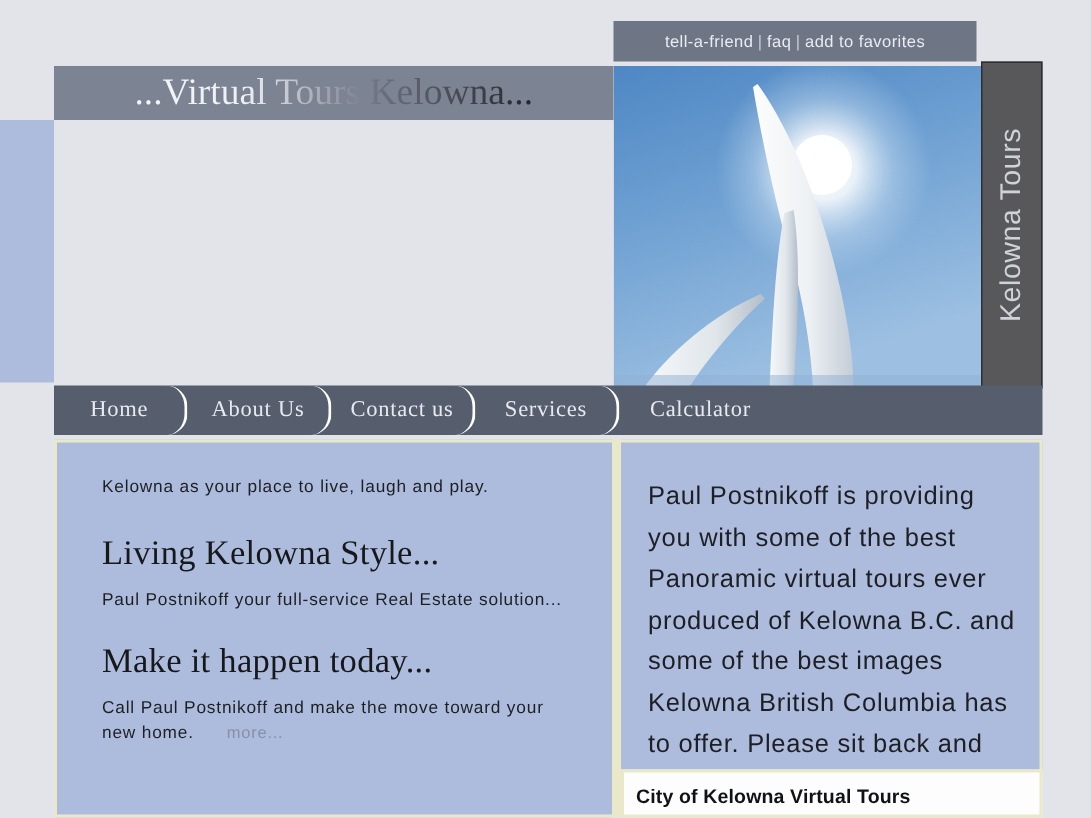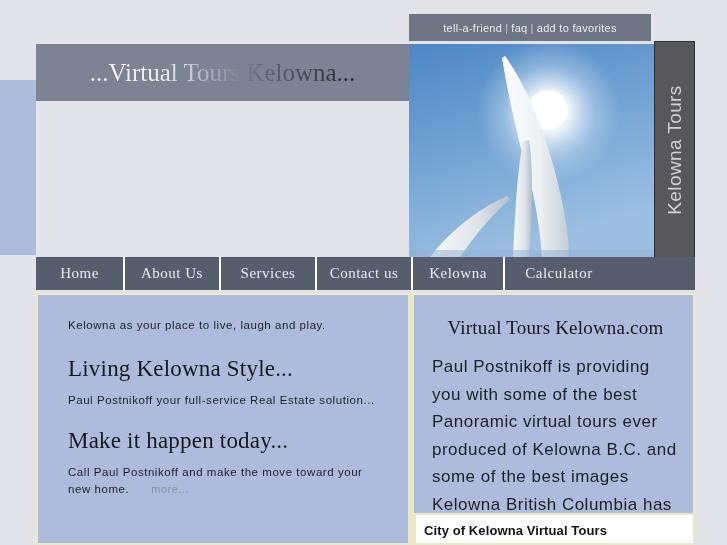--- a/index.html
+++ b/index.html
@@ -52,21 +52,21 @@
     color: #e9ecf2;
     text-decoration: none;
   }
 
   
   .title-banner {
     position: absolute;
     left: 36px;
     top: 44px;
     width: 373px;
-    height: 57px;
+    height: 36px;
     background: #7c8393;
     display: flex;
     align-items: center;
     justify-content: center;
     overflow: hidden;
   }
   .title-text {
     font-family: "Liberation Serif", serif;
     font-size: 25px;
     white-space: nowrap;
@@ -129,20 +129,21 @@
     display: flex;
     align-items: center;
     justify-content: center;
     font-family: "Liberation Serif", serif;
     font-size: 15px;
     color: #e7eaf0;
     border-right: 2px solid #ffffff;
     box-sizing: border-box;
     letter-spacing: 0.5px;
     cursor: pointer;
+    border-radius: 14px;
   }
   .nav-item:last-child { border-right: none; }
 
   
   .content-frame {
     position: absolute;
     left: 36px;
     top: 293px;
     width: 659px;
     height: 252px;
@@ -289,43 +290,41 @@
   </svg>
 </div>
 
 <div class="side-label">
   <div class="side-label-text">Kelowna Tours</div>
 </div>
 
 <div class="navbar">
   <div class="nav-item" style="width:89px">Home</div>
   <div class="nav-item" style="width:96px">About Us</div>
+  <div class="nav-item" style="width:96px">Contact us</div>
   <div class="nav-item" style="width:96px">Services</div>
-  <div class="nav-item" style="width:96px">Contact us</div>
-  <div class="nav-item" style="width:92px">Kelowna</div>
   <div class="nav-item" style="width:108px">Calculator</div>
 </div>
 
 <div class="content-frame">
 
   <div class="col-left">
     <p class="body">Kelowna as your place to live, laugh and play.</p>
 
     <h2 class="lead">Living Kelowna Style...</h2>
     <p class="body tight">Paul Postnikoff your full-service Real Estate solution...</p>
 
     <h2 class="lead">Make it happen today...</h2>
     <p class="body"><span>Call Paul Postnikoff and make the move toward your new home.</span><a class="more-link">more...</a></p>
   </div>
 
   <div class="col-gap"></div>
 
   <div class="col-right">
     <div class="right-inner">
-      <h2 class="right-title">Virtual Tours Kelowna.com</h2>
       <p class="right-body">Paul Postnikoff is providing you with some of the best Panoramic virtual tours ever produced of Kelowna B.C. and some of the best images Kelowna British Columbia has to offer. Please sit back and enjoy your tour of Kelowna.</p>
     </div>
 
     <div class="tours-panel">
       <p class="tours-title">City of Kelowna Virtual Tours</p>
 
     </div>
   </div>
 
 </div>

